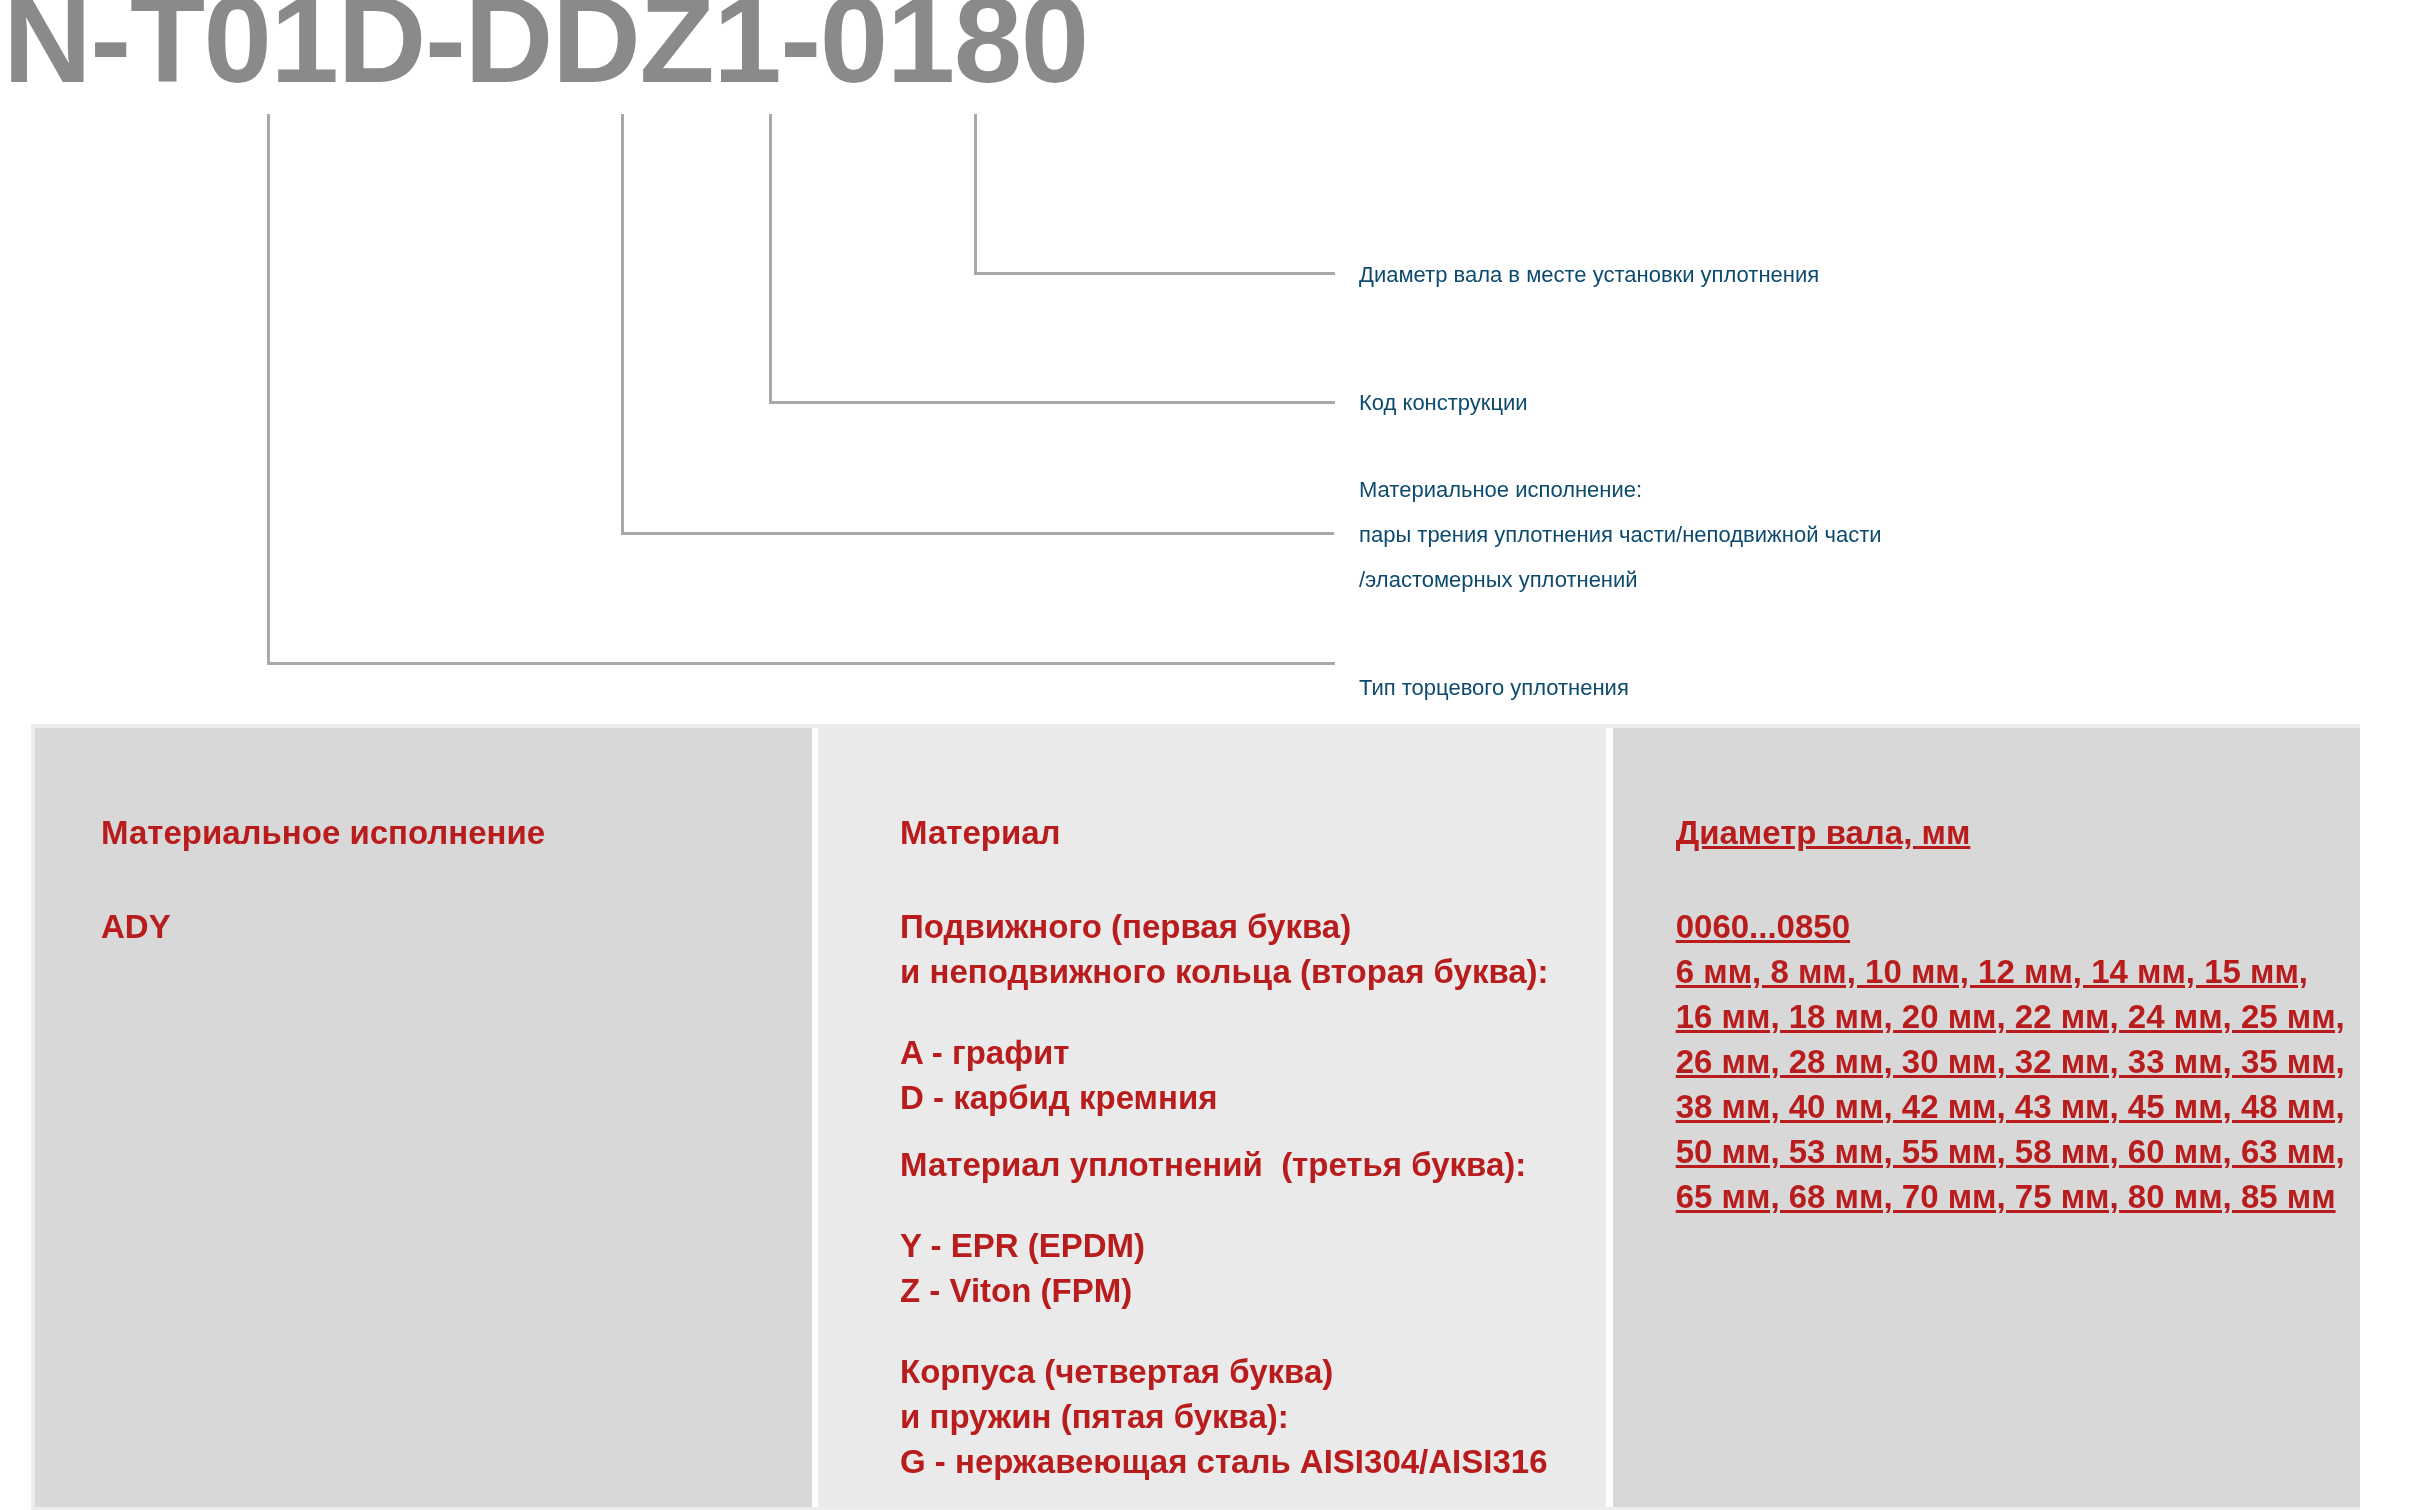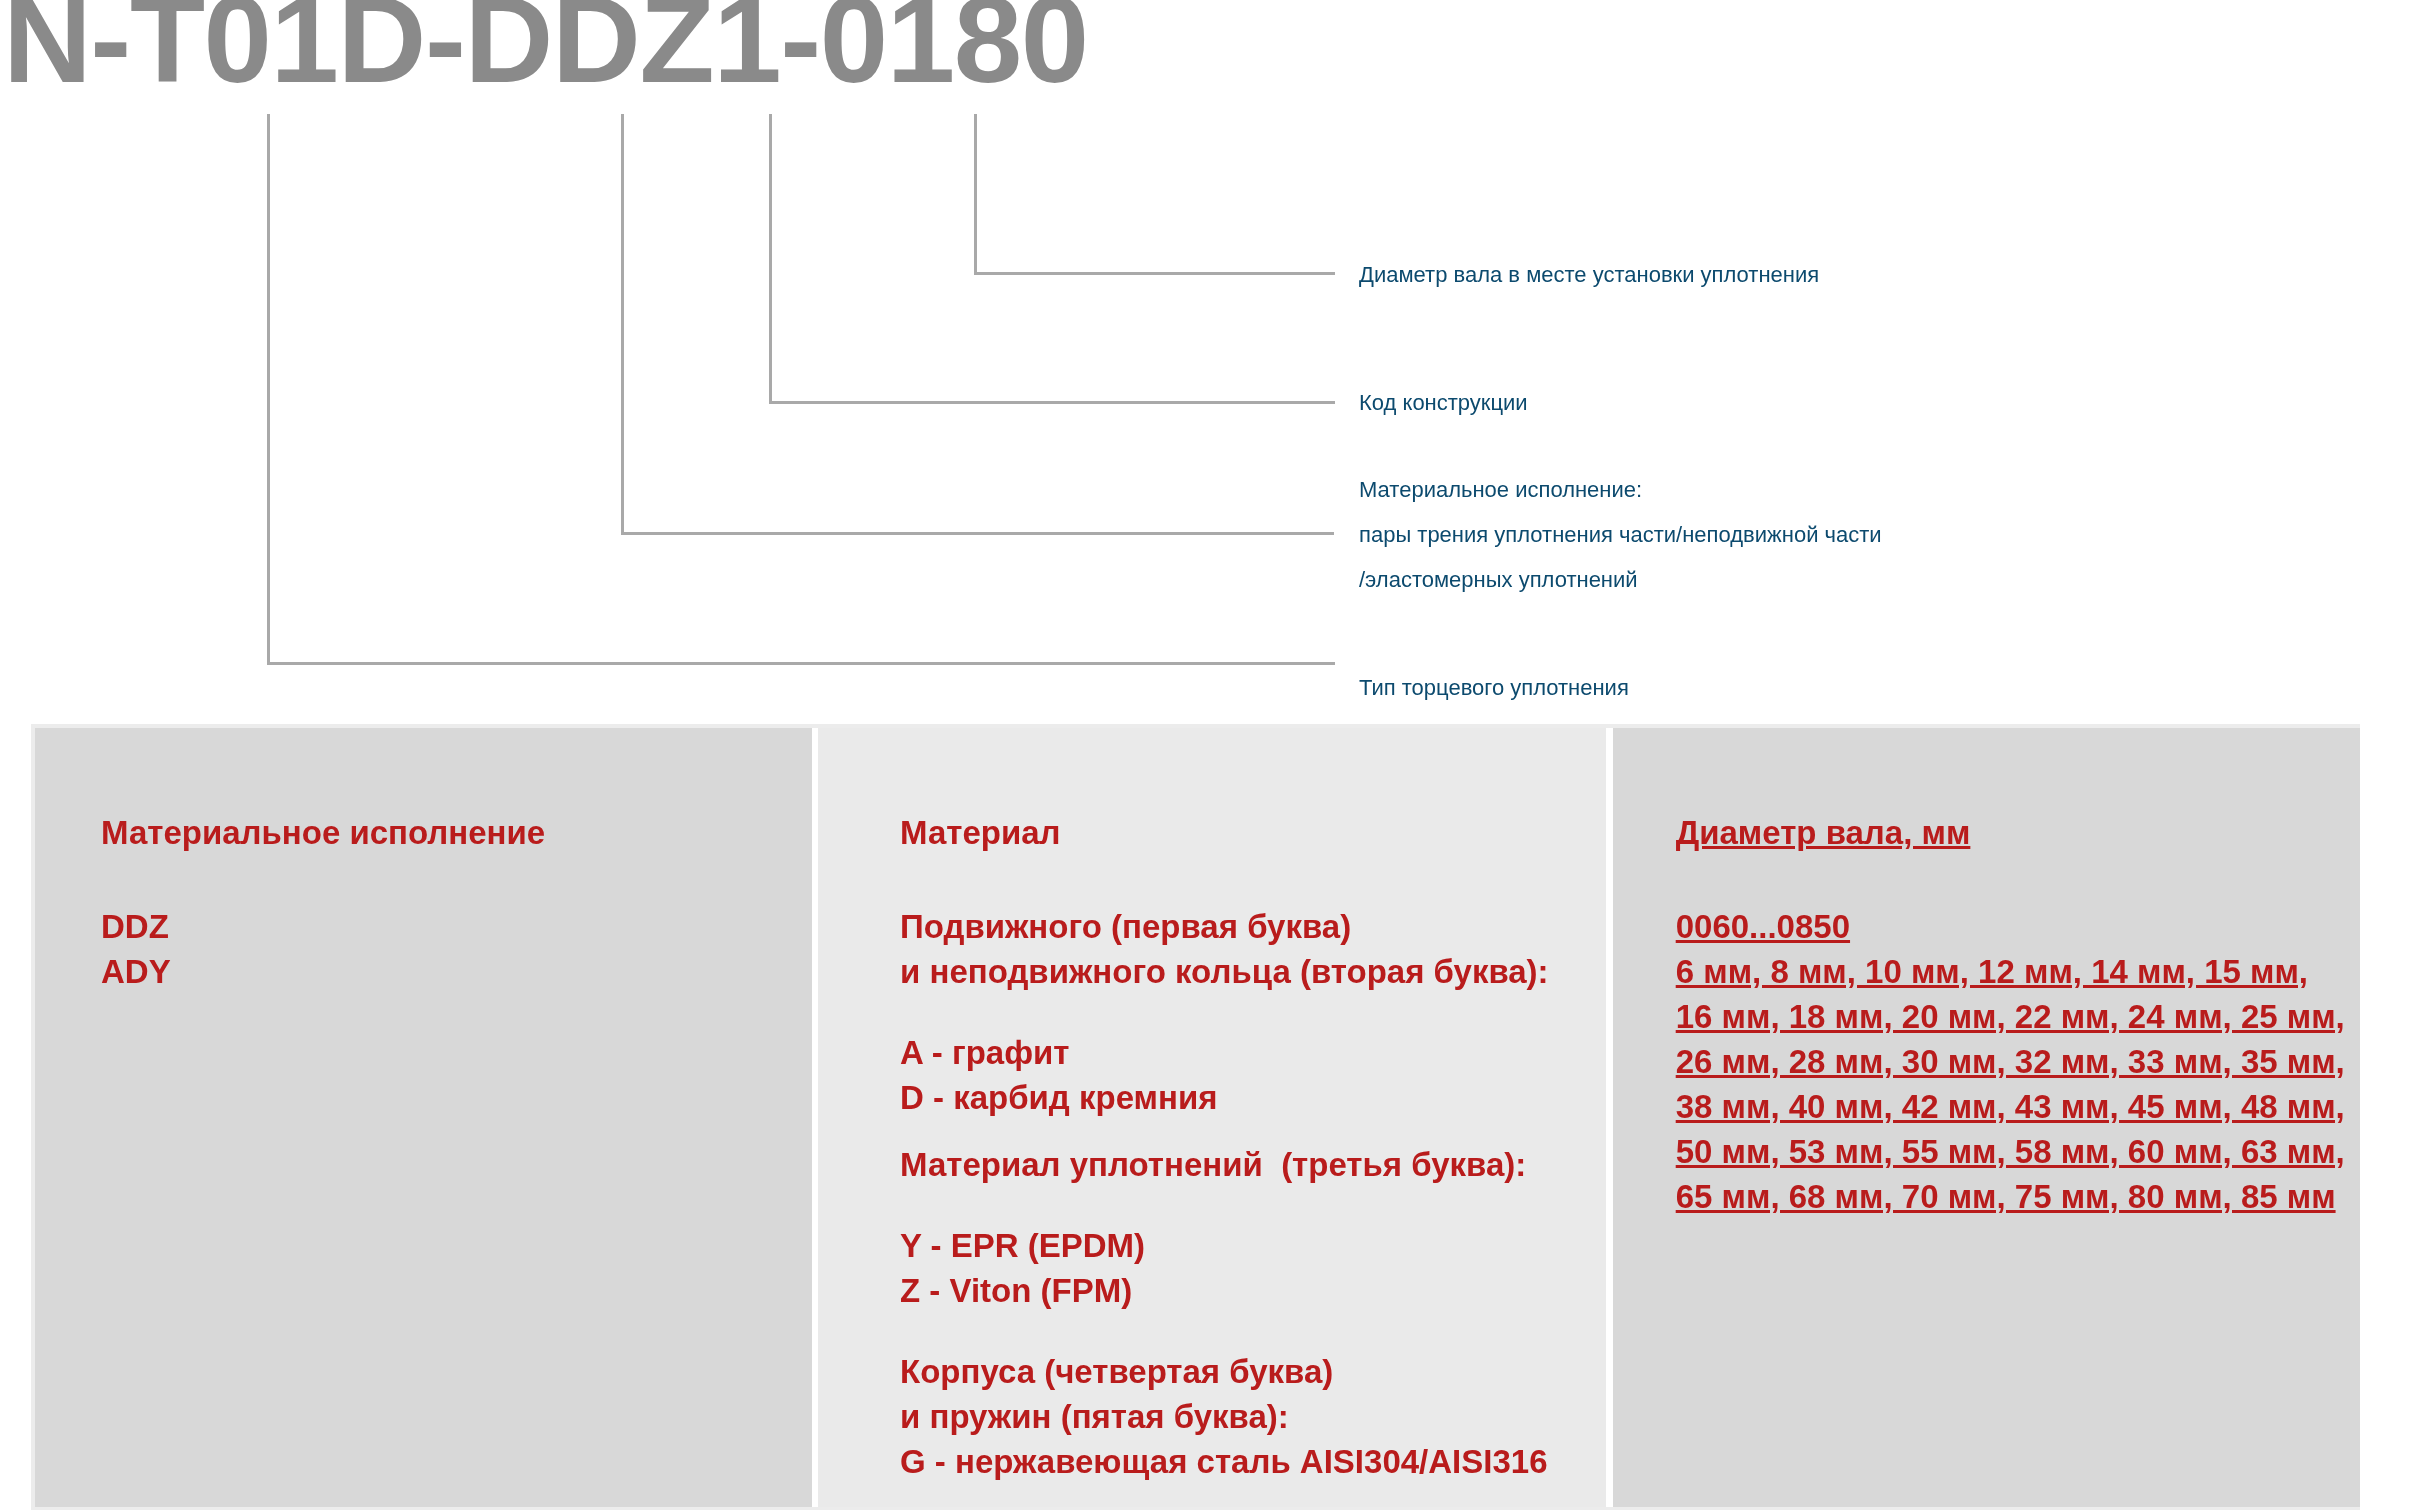--- a/index.html
+++ b/index.html
@@ -79,21 +79,20 @@
 
   <div class="callout" style="top:665px">
     <div>Тип торцевого уплотнения</div>
   </div>
 
   <div class="table">
 
     <div class="col col1">
       <div class="hdr">Материальное исполнение</div>
       <div class="block b1">
-        <div class="cell">DDZ</div>
         <div class="cell">ADY</div>
       </div>
     </div>
 
     <div class="col col2">
       <div class="hdr">Материал</div>
       <div class="block b1">
         <div class="cell">Подвижного (первая буква)</div>
         <div class="cell">и неподвижного кольца (вторая буква):</div>
       </div>

